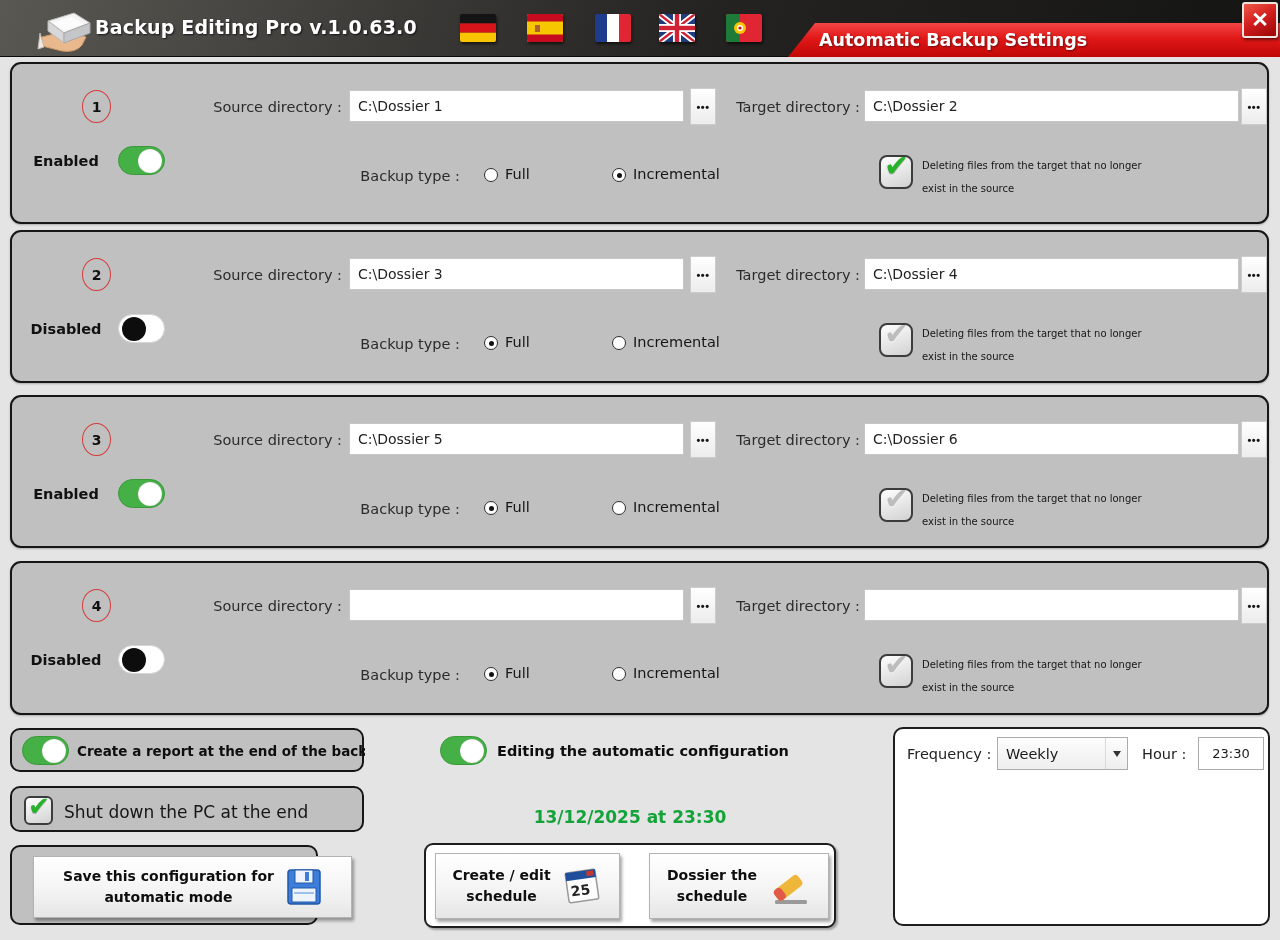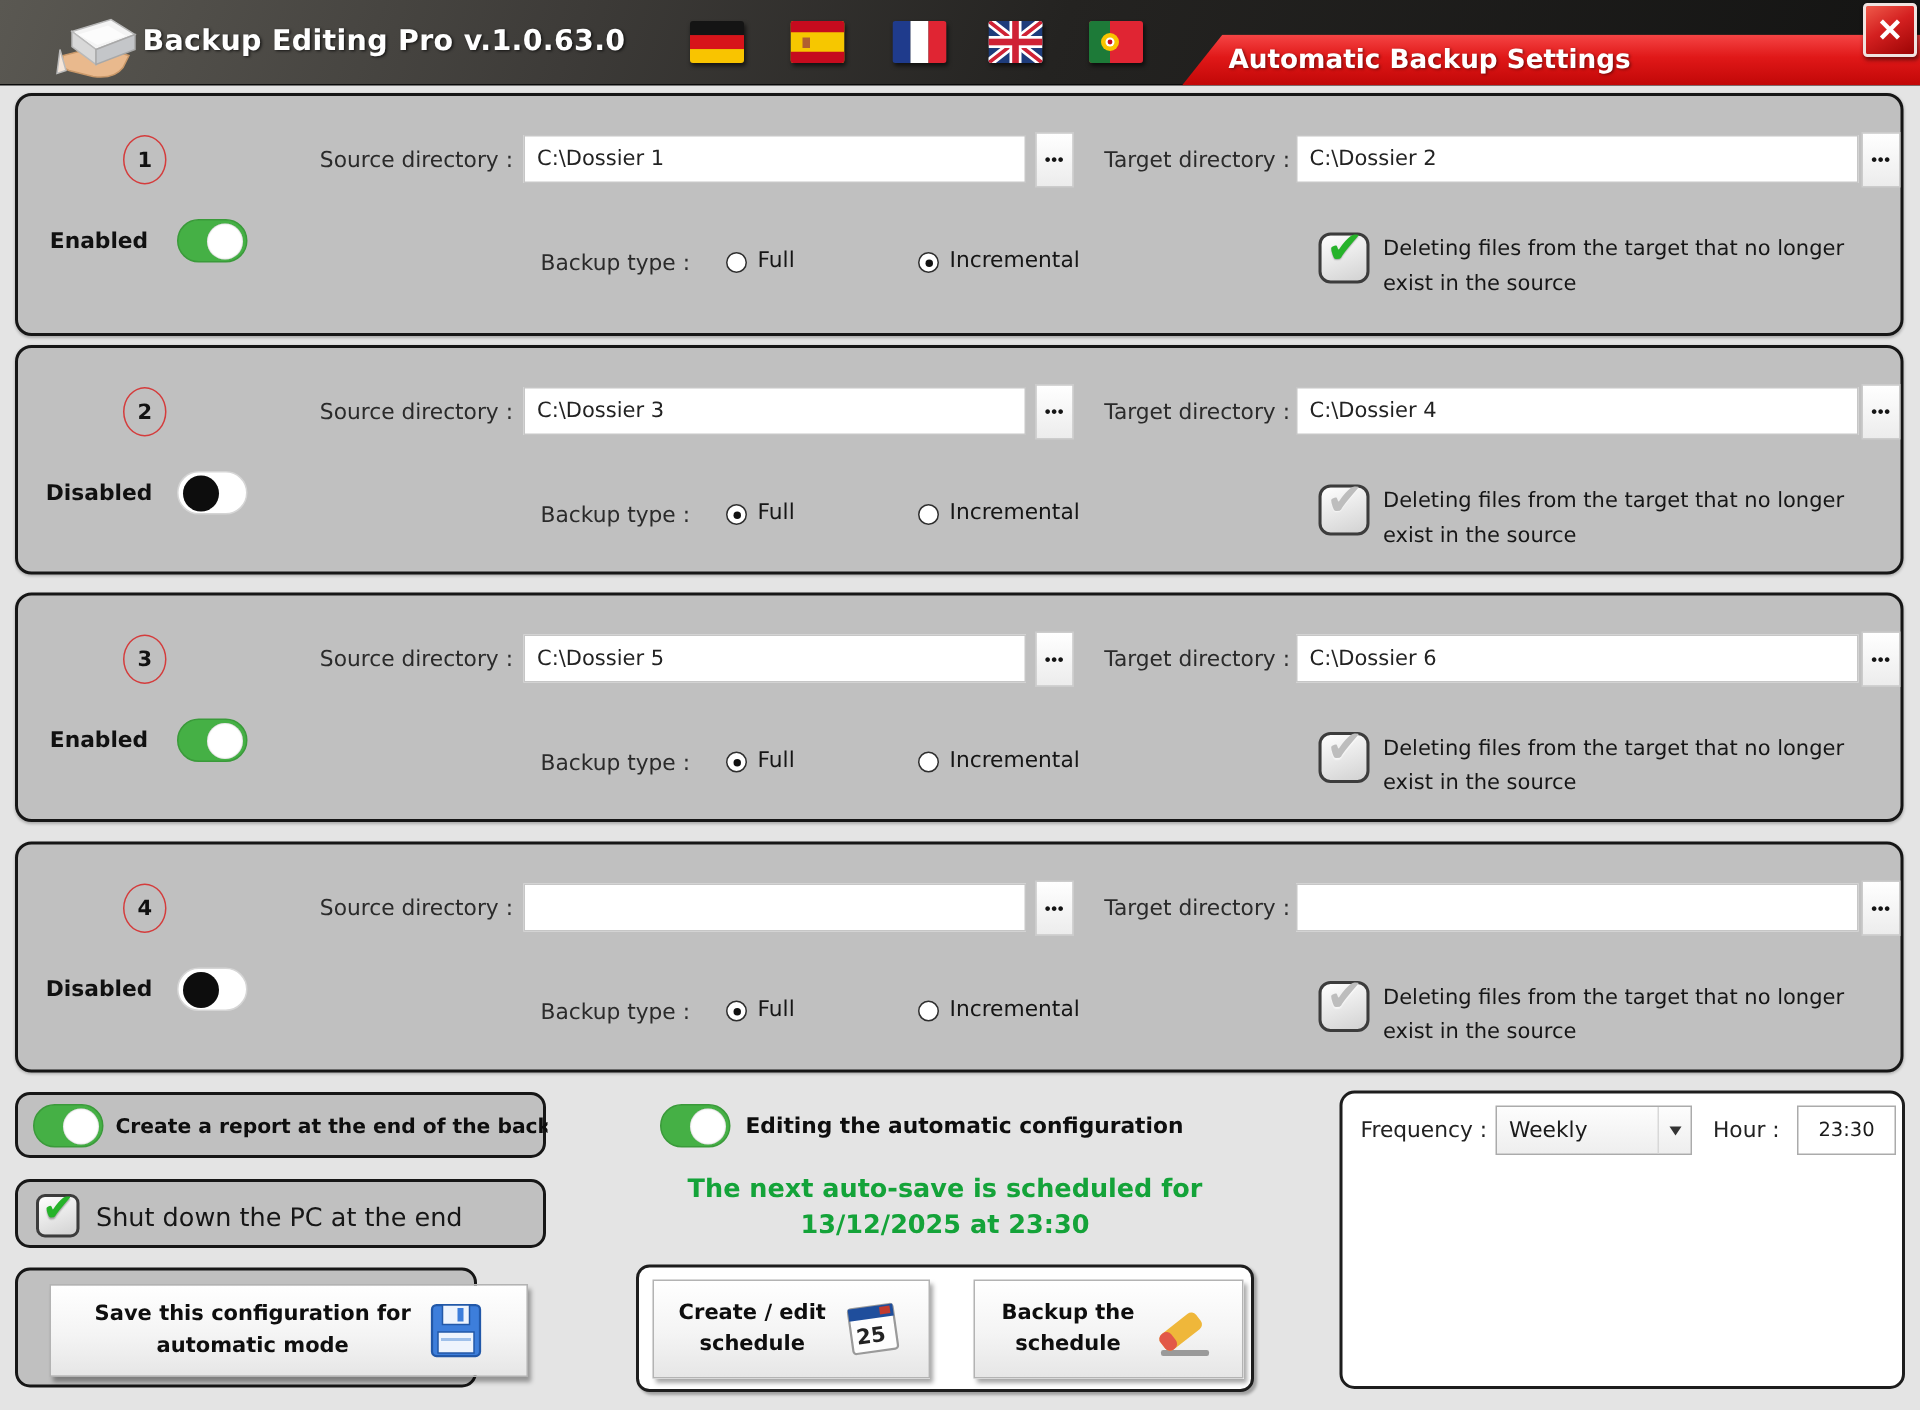--- a/index.html
+++ b/index.html
@@ -76,21 +76,21 @@
   .rlbl { position:absolute; top:102px; font-size:14.5px; color:#161616; }
   .r-full-lbl { left:493px; } .r-inc-lbl { left:621px; }
 
   .cbx { position:absolute; left:867px; top:91px; width:34px; height:34px;
     border:2px solid #3c3c3c; border-radius:8px;
     background:linear-gradient(160deg,#fefefe,#d2d2d2); cursor:pointer; }
   .cbx .ckmark { position:absolute; left:3px; top:-6px; font-size:30px; font-weight:bold; line-height:1; }
   .cbx.green .ckmark { color:#26b32a; text-shadow:0 1px 1px rgba(0,0,0,.3); }
   .cbx.gray  .ckmark { color:#bdbdbd; text-shadow:0 1px 1px rgba(255,255,255,.6); }
   .cbx-text { position:absolute; left:910px; top:91px; width:330px;
-    font-size:14px; color:#161616; line-height:22.5px; }
+    font-size:10px; color:#161616; line-height:22.5px; }
 
   
   .footer { position:absolute; left:0; top:725px; width:1280px; height:212px; }
   .fpanel { position:absolute; background:#c0c0c0; border:2px solid #161616; border-radius:10px; }
   .panelA { left:10px; top:3px;   width:354px; height:44px; }
   .panelB { left:10px; top:61px;  width:354px; height:46px; }
   .panelC { left:10px; top:120px; width:308px; height:80px; }
   .panelA .toggle { left:10px; top:6px; }
   .panelA-lbl { position:absolute; left:65px; top:13px; width:288px; font-size:13.5px; font-weight:bold;
     color:#0e0e0e; white-space:nowrap; overflow:hidden; }
@@ -318,37 +318,37 @@
         </svg>
       </button>
     </div>
 
     <div class="toggle edit-toggle on" style="position:absolute;">
         <div class="knob"></div>
       </div>
     <div class="edit-lbl">Editing the automatic configuration</div>
 
     <div class="next-save">
-      <span>The next auto-save is scheduled for</span><br><span>13/12/2025 at 23:30</span>
+      <br><span>13/12/2025 at 23:30</span>
     </div>
 
     <div class="fpanel sched-panel">
       <button class="btn sched-btn1">
         <span class="btn-text"><span>Create / edit</span><br><span>schedule</span></span>
         <svg class="icon-svg" width="42" height="42" viewBox="0 0 42 42">
           <g transform="rotate(-8 21 21)">
             <rect x="6" y="6" width="30" height="30" rx="2" fill="#fdfdfd" stroke="#9a9a9a" stroke-width="1.5"></rect>
             <rect x="6" y="6" width="30" height="8" fill="#1f4e9c"></rect>
             <rect x="27" y="7" width="7" height="5" fill="#c23a2e"></rect>
             <text x="19" y="30" font-size="14" font-weight="bold" fill="#222" text-anchor="middle" font-family="DejaVu Sans, sans-serif">25</text>
           </g>
         </svg>
       </button>
       <button class="btn sched-btn2">
-        <span class="btn-text"><span>Backup the</span><br><span>schedule</span></span>
+        <span class="btn-text"><span>Dossier the</span><br><span>schedule</span></span>
         <svg class="icon-svg" width="44" height="44" viewBox="0 0 44 44">
           <rect x="8" y="36" width="32" height="4" rx="1.5" fill="#9a9a9a"></rect>
           <g transform="rotate(-38 20 24)">
             <rect x="6" y="18" width="30" height="13" rx="4" fill="#efb73a"></rect>
             <rect x="6" y="18" width="9" height="13" rx="4" fill="#e25948"></rect>
           </g>
         </svg>
       </button>
     </div>
 

